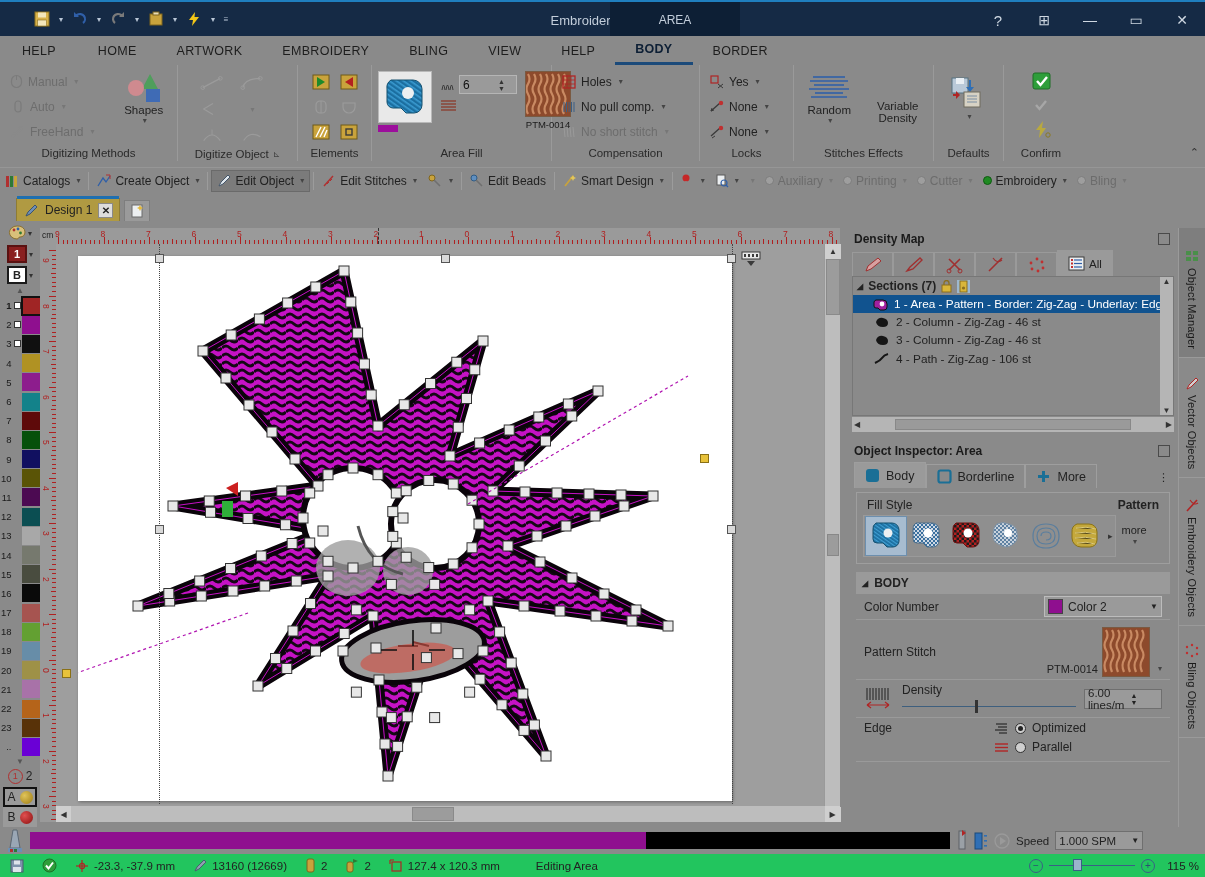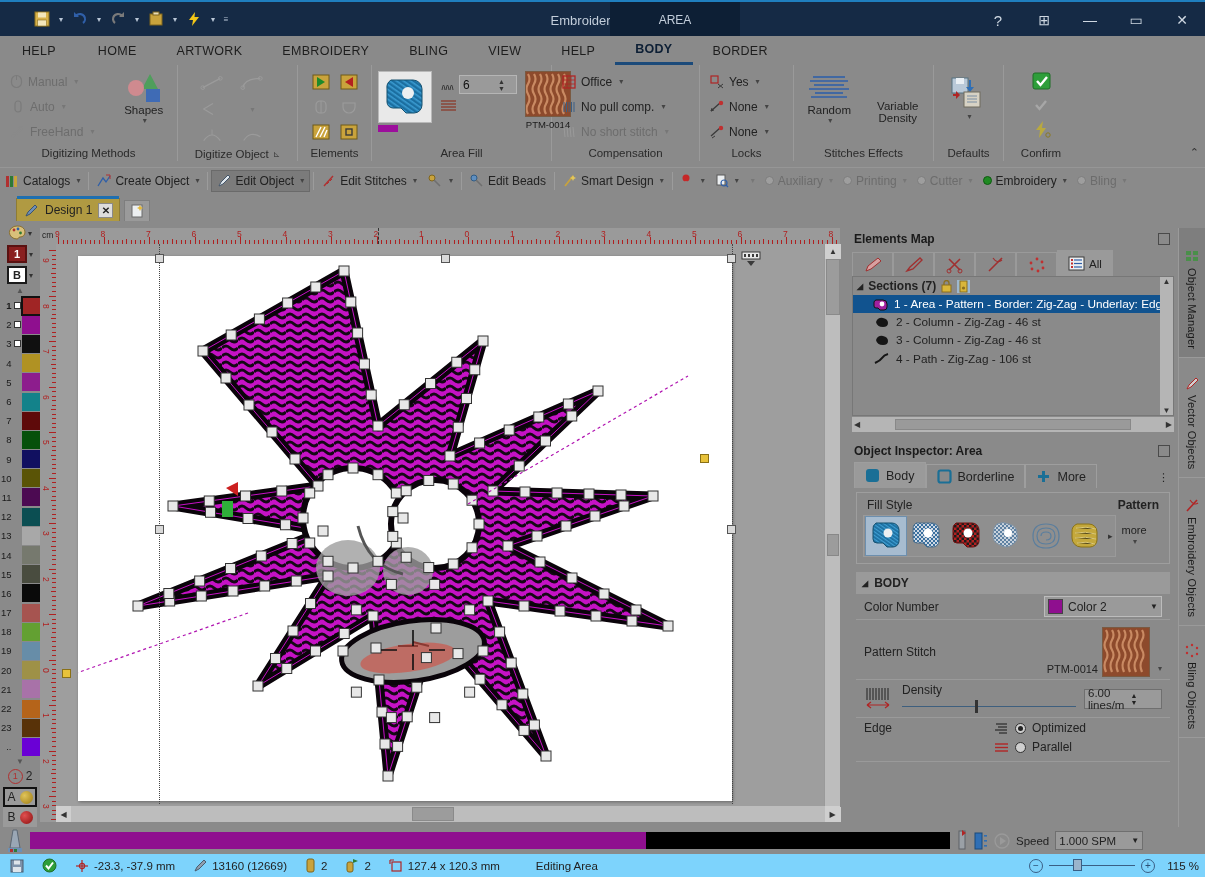--- a/index.html
+++ b/index.html
@@ -361,21 +361,21 @@
   .cb-track { flex:0 0 auto; width:920px; height:17px; background:#000; position:relative; }
   .cb-fill { position:absolute; left:0; top:0; bottom:0; width:67%; background:#8f0f8f; }
   .speed-wrap { display:flex; align-items:center; gap:6px; font-size:11.5px; }
   .speed-combo {
     display:flex; align-items:center; justify-content:space-between;
     width:88px; height:19px; border:1px solid #6f6f6f; background:#9a9a9a;
     font-size:11.5px; padding:0 3px; cursor:pointer;
   }
   .statusbar {
     position:absolute; left:0; top:854px; width:1205px; height:23px;
-    background:#7dd3fc; display:flex; align-items:center; gap:6px;
+    background:#22c55e; display:flex; align-items:center; gap:6px;
     font-size:11.5px; padding-left:4px;
   }
   .sb-item { display:flex; align-items:center; gap:5px; padding:0 6px; white-space:nowrap;}
   .zoomctl { position:absolute; right:6px; display:flex; align-items:center; gap:6px; }
   .zbtn {
     width:14px; height:14px; border:1px solid #3a5f85; border-radius:50%;
     display:flex; align-items:center; justify-content:center; font-size:10px; color:#2a4f73;
     cursor:pointer; line-height:1;
   }
   .ztrack { width:86px; height:1px; background:#3a5f85; position:relative; }
@@ -658,21 +658,21 @@
                 <svg width="14" height="14" viewBox="0 0 14 14">
                   <rect x="1" y="1" width="12" height="12" fill="none" stroke="#b02525" stroke-width="1.3"></rect>
                   <g stroke="#b02525" stroke-width=".8">
                     <line x1="1" y1="5" x2="13" y2="5"></line>
                     <line x1="1" y1="9" x2="13" y2="9"></line>
                     <line x1="5" y1="1" x2="5" y2="13"></line>
                     <line x1="9" y1="1" x2="9" y2="13"></line>
                   </g>
                 </svg>
               </span>
-            <span class="lbl">Office</span>
+            <span class="lbl">Holes</span>
             <span class="caret">▾</span>
           </div>
           <div class="ritem">
             <span>
                 <svg width="14" height="14" viewBox="0 0 14 14">
                   <g stroke="#3a5f85" stroke-width="1">
                     <line x1="2" y1="2" x2="2" y2="12"></line>
                     <line x1="4.5" y1="2" x2="4.5" y2="12"></line>
                     <line x1="7" y1="2" x2="7" y2="12"></line>
                     <line x1="9.5" y1="2" x2="9.5" y2="12"></line>
@@ -1683,21 +1683,21 @@
   </div>
   <div class="scroll-h">
     <div class="sc-arrow" style="left:0;top:0;width:15px;height:16px">◀</div>
     <div class="sc-thumb" style="left:356px;top:1px;width:42px;height:14px"></div>
     <div class="sc-arrow" style="right:0;top:0;width:15px;height:16px">▶</div>
   </div>
 
   <div class="rightpanel">
 
     <div class="panel-head">
-      <span>Elements Map</span>
+      <span>Density Map</span>
       <span class="panel-min"></span>
     </div>
     <div class="dm-tabs">
       <div class="dm-tab">
         <svg width="20" height="18" viewBox="0 0 20 18">
             <path d="M3 15 L5 10 L15 2 L18 5 L8 13 Z" fill="#d8a0a0" stroke="#a03030"></path>
           </svg>
       </div>
       <div class="dm-tab">
         <svg width="20" height="18" viewBox="0 0 20 18">

